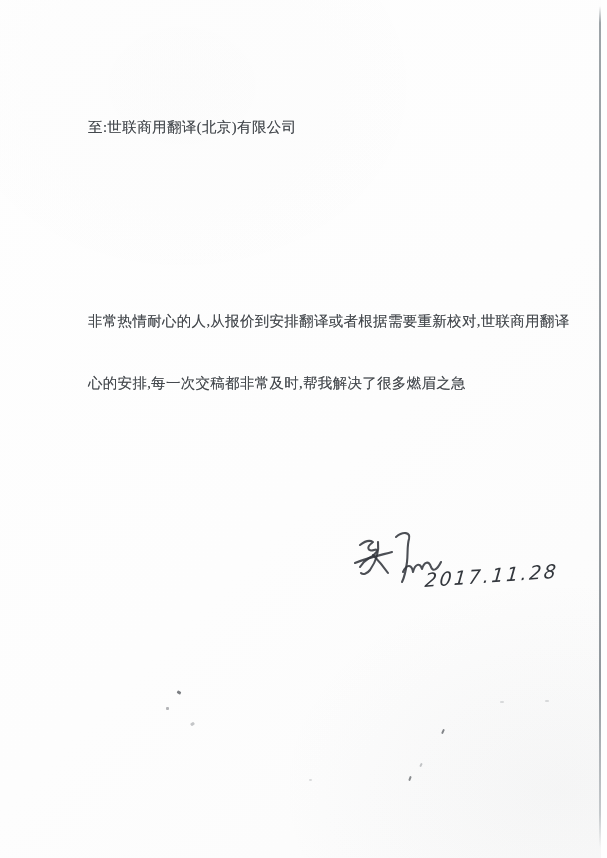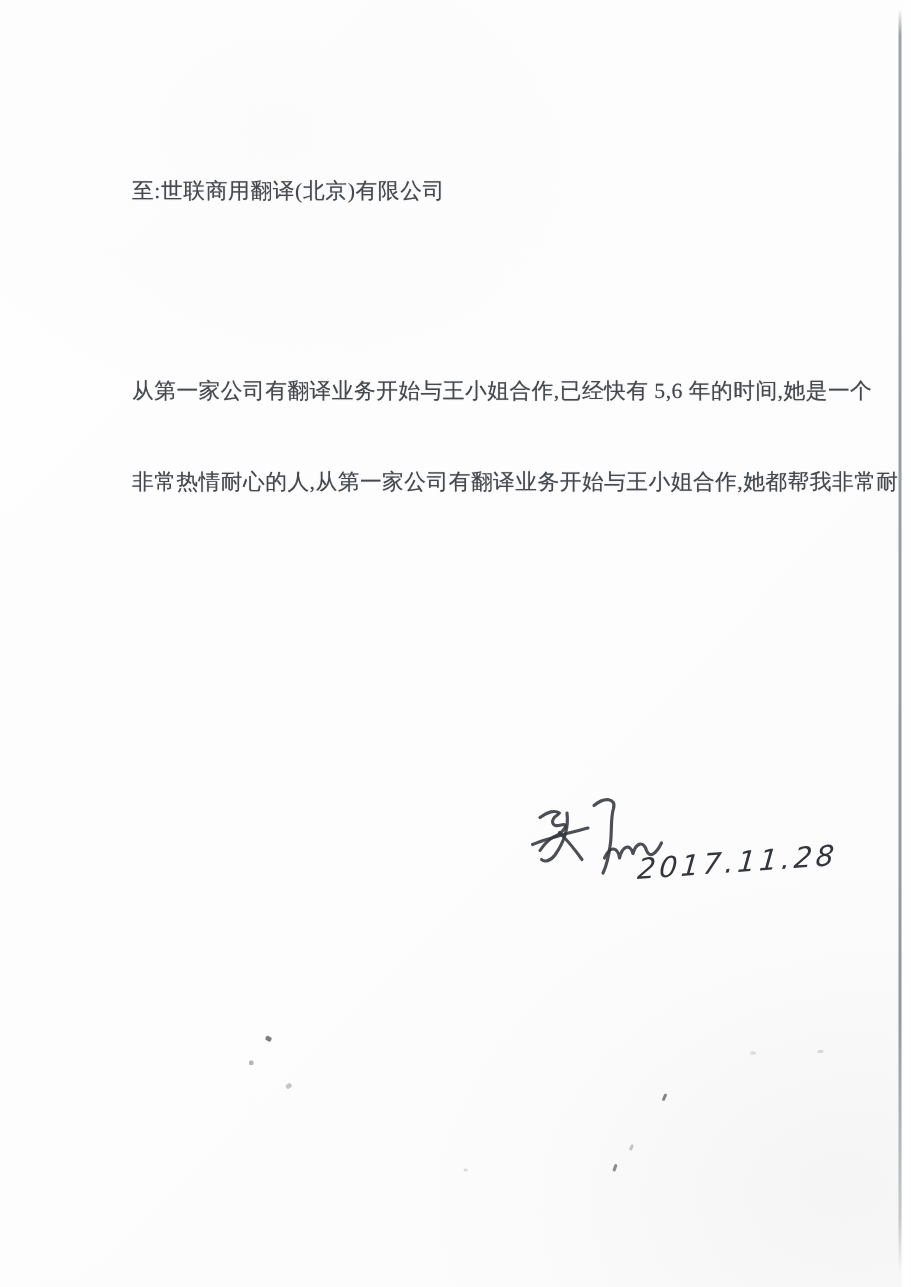--- a/index.html
+++ b/index.html
@@ -107,22 +107,22 @@
   .speck.s8 { left: 545px; top: 700px; width: 4px; height: 2px; opacity: 0.2; }
   .speck.s9 { left: 309px; top: 779px; width: 3px; height: 2px; opacity: 0.2; }
 </style>
 </head>
 <body>
 
 <div class="page">
 
   <div class="printed recipient">至:世联商用翻译(北京)有限公司</div>
 
-  <div class="printed body-line body-line-0">从第一家公司有翻译业务开始与王小姐合作,已经快有 5,6 年的时间,她是一个</div>
-  <div class="printed body-line body-line-1">非常热情耐心的人,从第一家公司有翻译业务开始与王小姐合作,她都帮我非常耐</div>
+  <div class="printed body-line body-line-1">非常热情耐心的人,从报价到安排翻译或者根据需要重新校对,世联商用翻译</div>
+  <div class="printed body-line body-line-2">心的安排,每一次交稿都非常及时,帮我解决了很多燃眉之急</div>
 
 
   <svg class="signature-svg" viewBox="0 0 120 80" aria-hidden="true">
 
     <path d="M15 17 C20 13, 25 12, 28 14"></path>
     <path d="M27 15 C21 19, 23 24, 29 22 C35 20, 31 27, 24 30 C19 33, 17 36, 15 39"></path>
     <path d="M33 14 C34 22, 32 32, 25 42 C22 46, 18 47, 16 45"></path>
     <path d="M10 35 C22 30, 36 27, 47 24"></path>
     <path d="M28 27 C33 32, 38 38, 43 45"></path>
 

